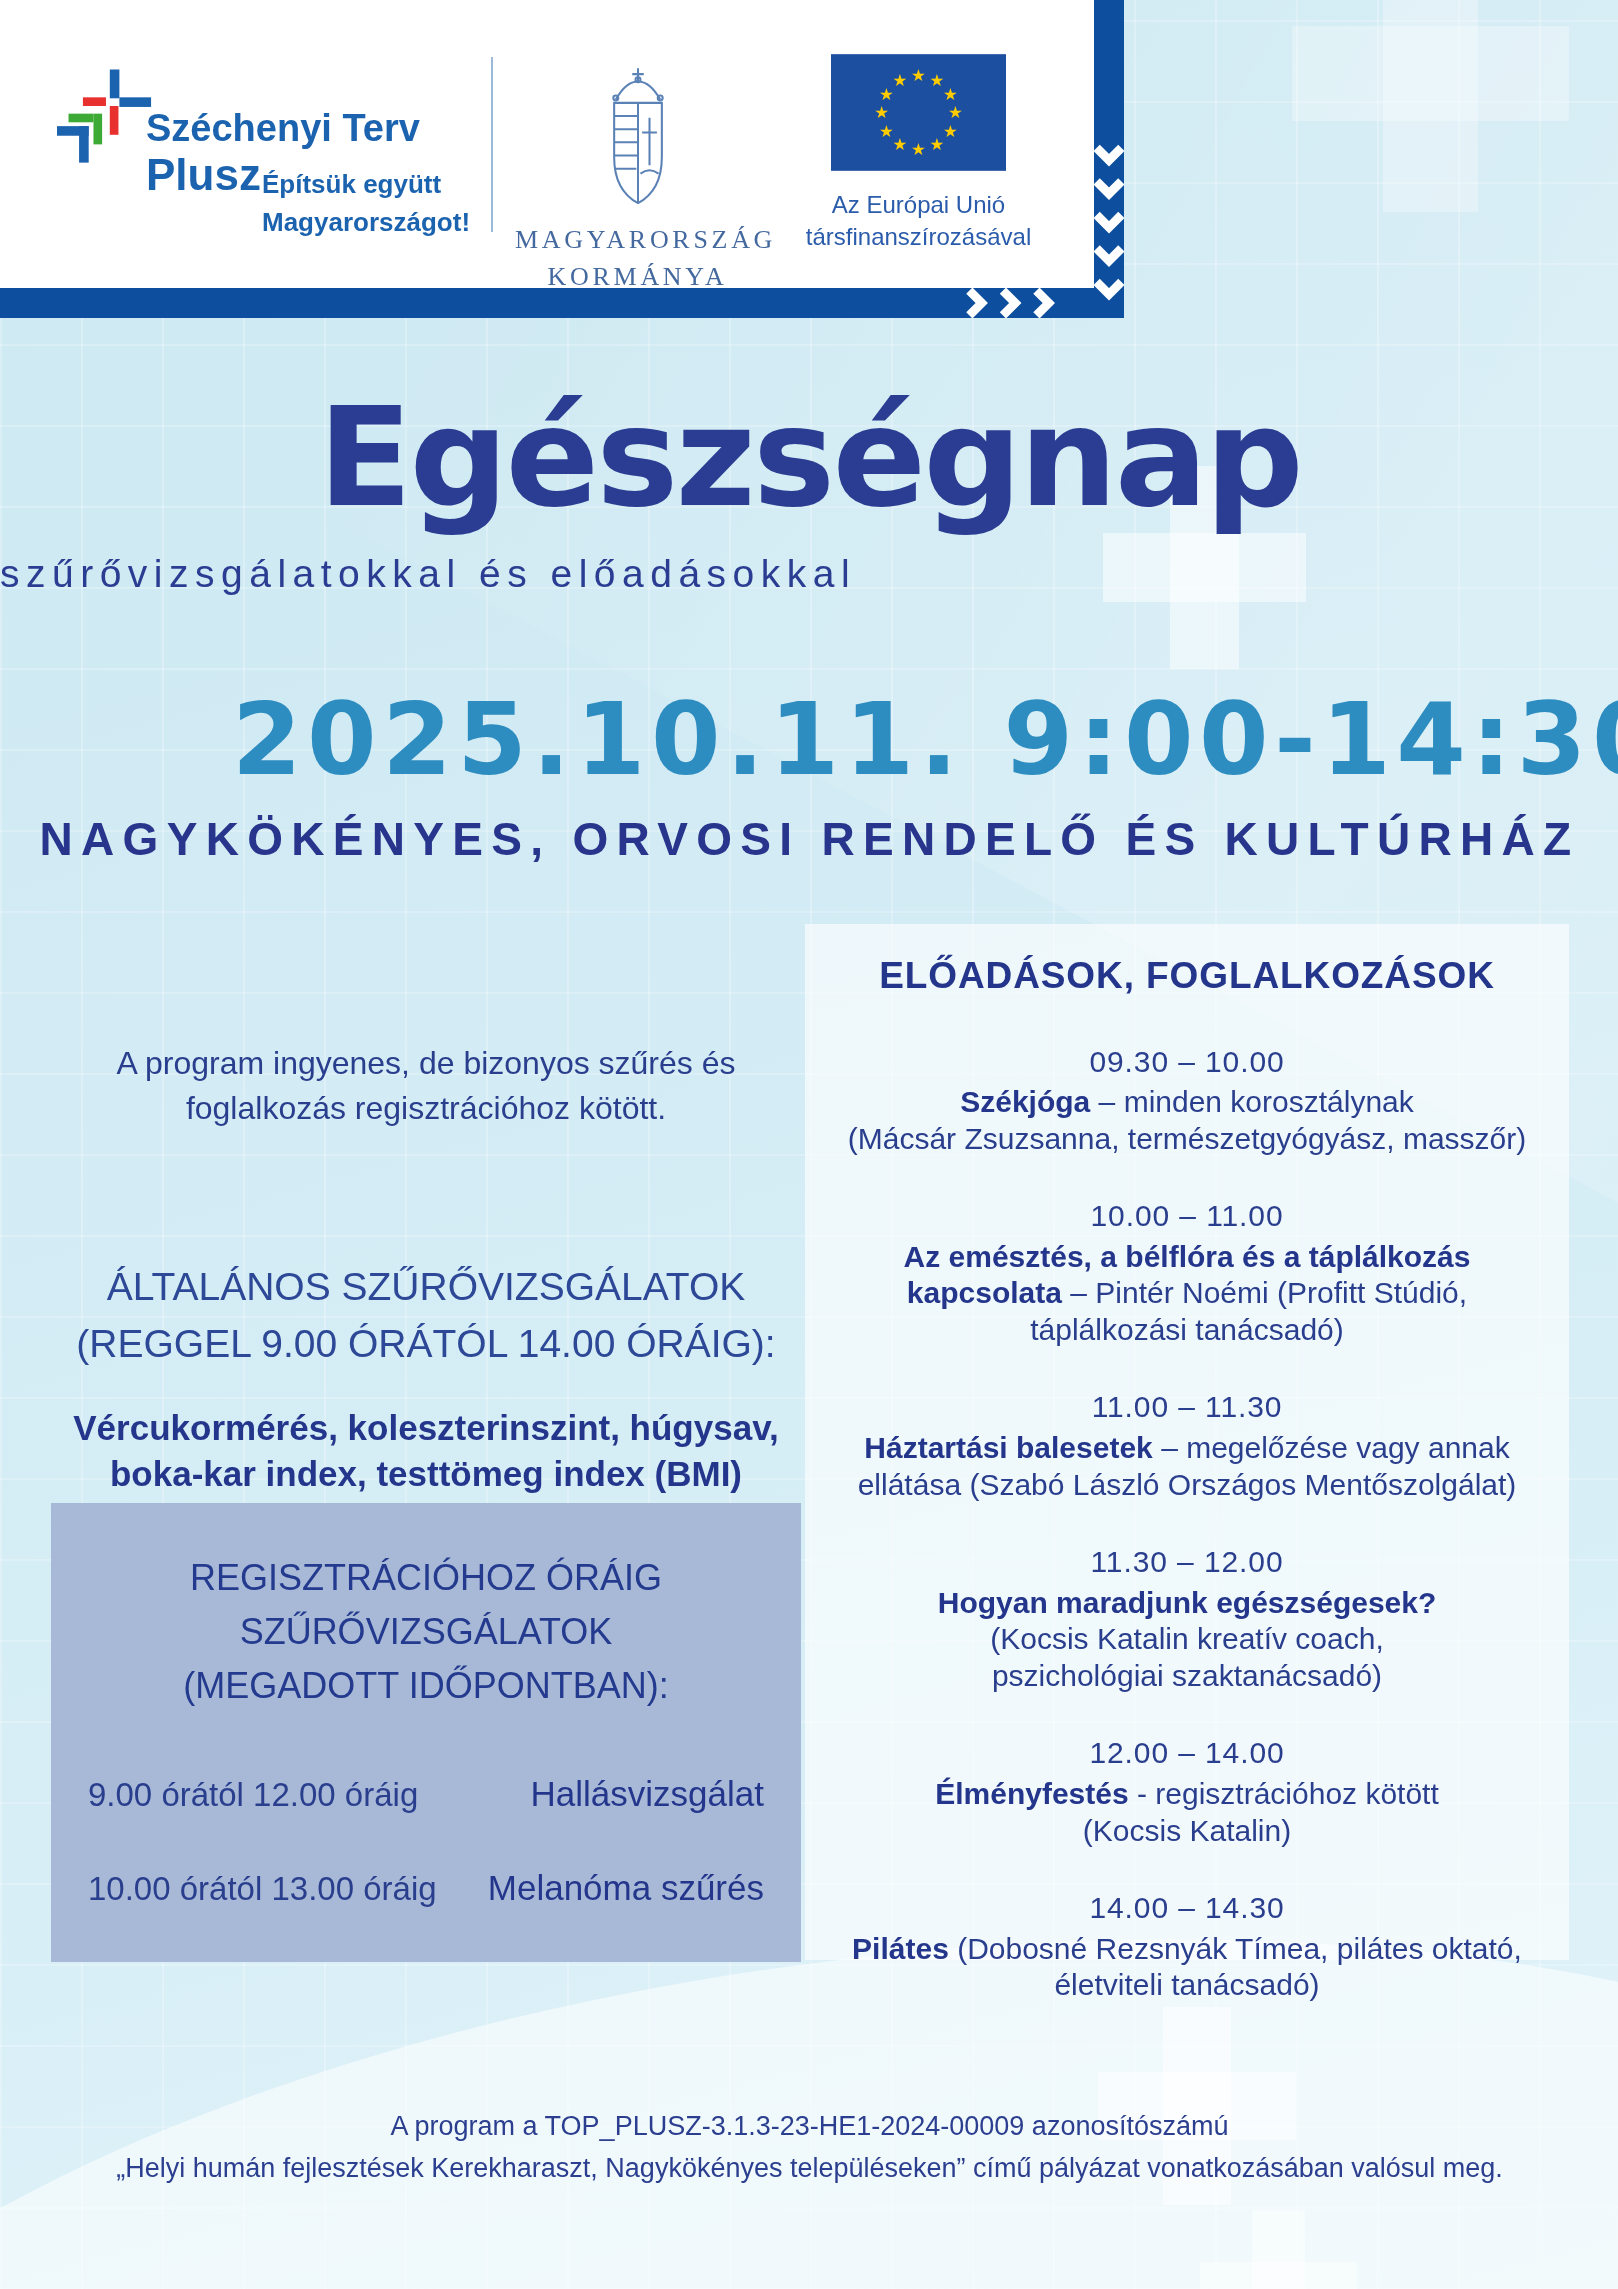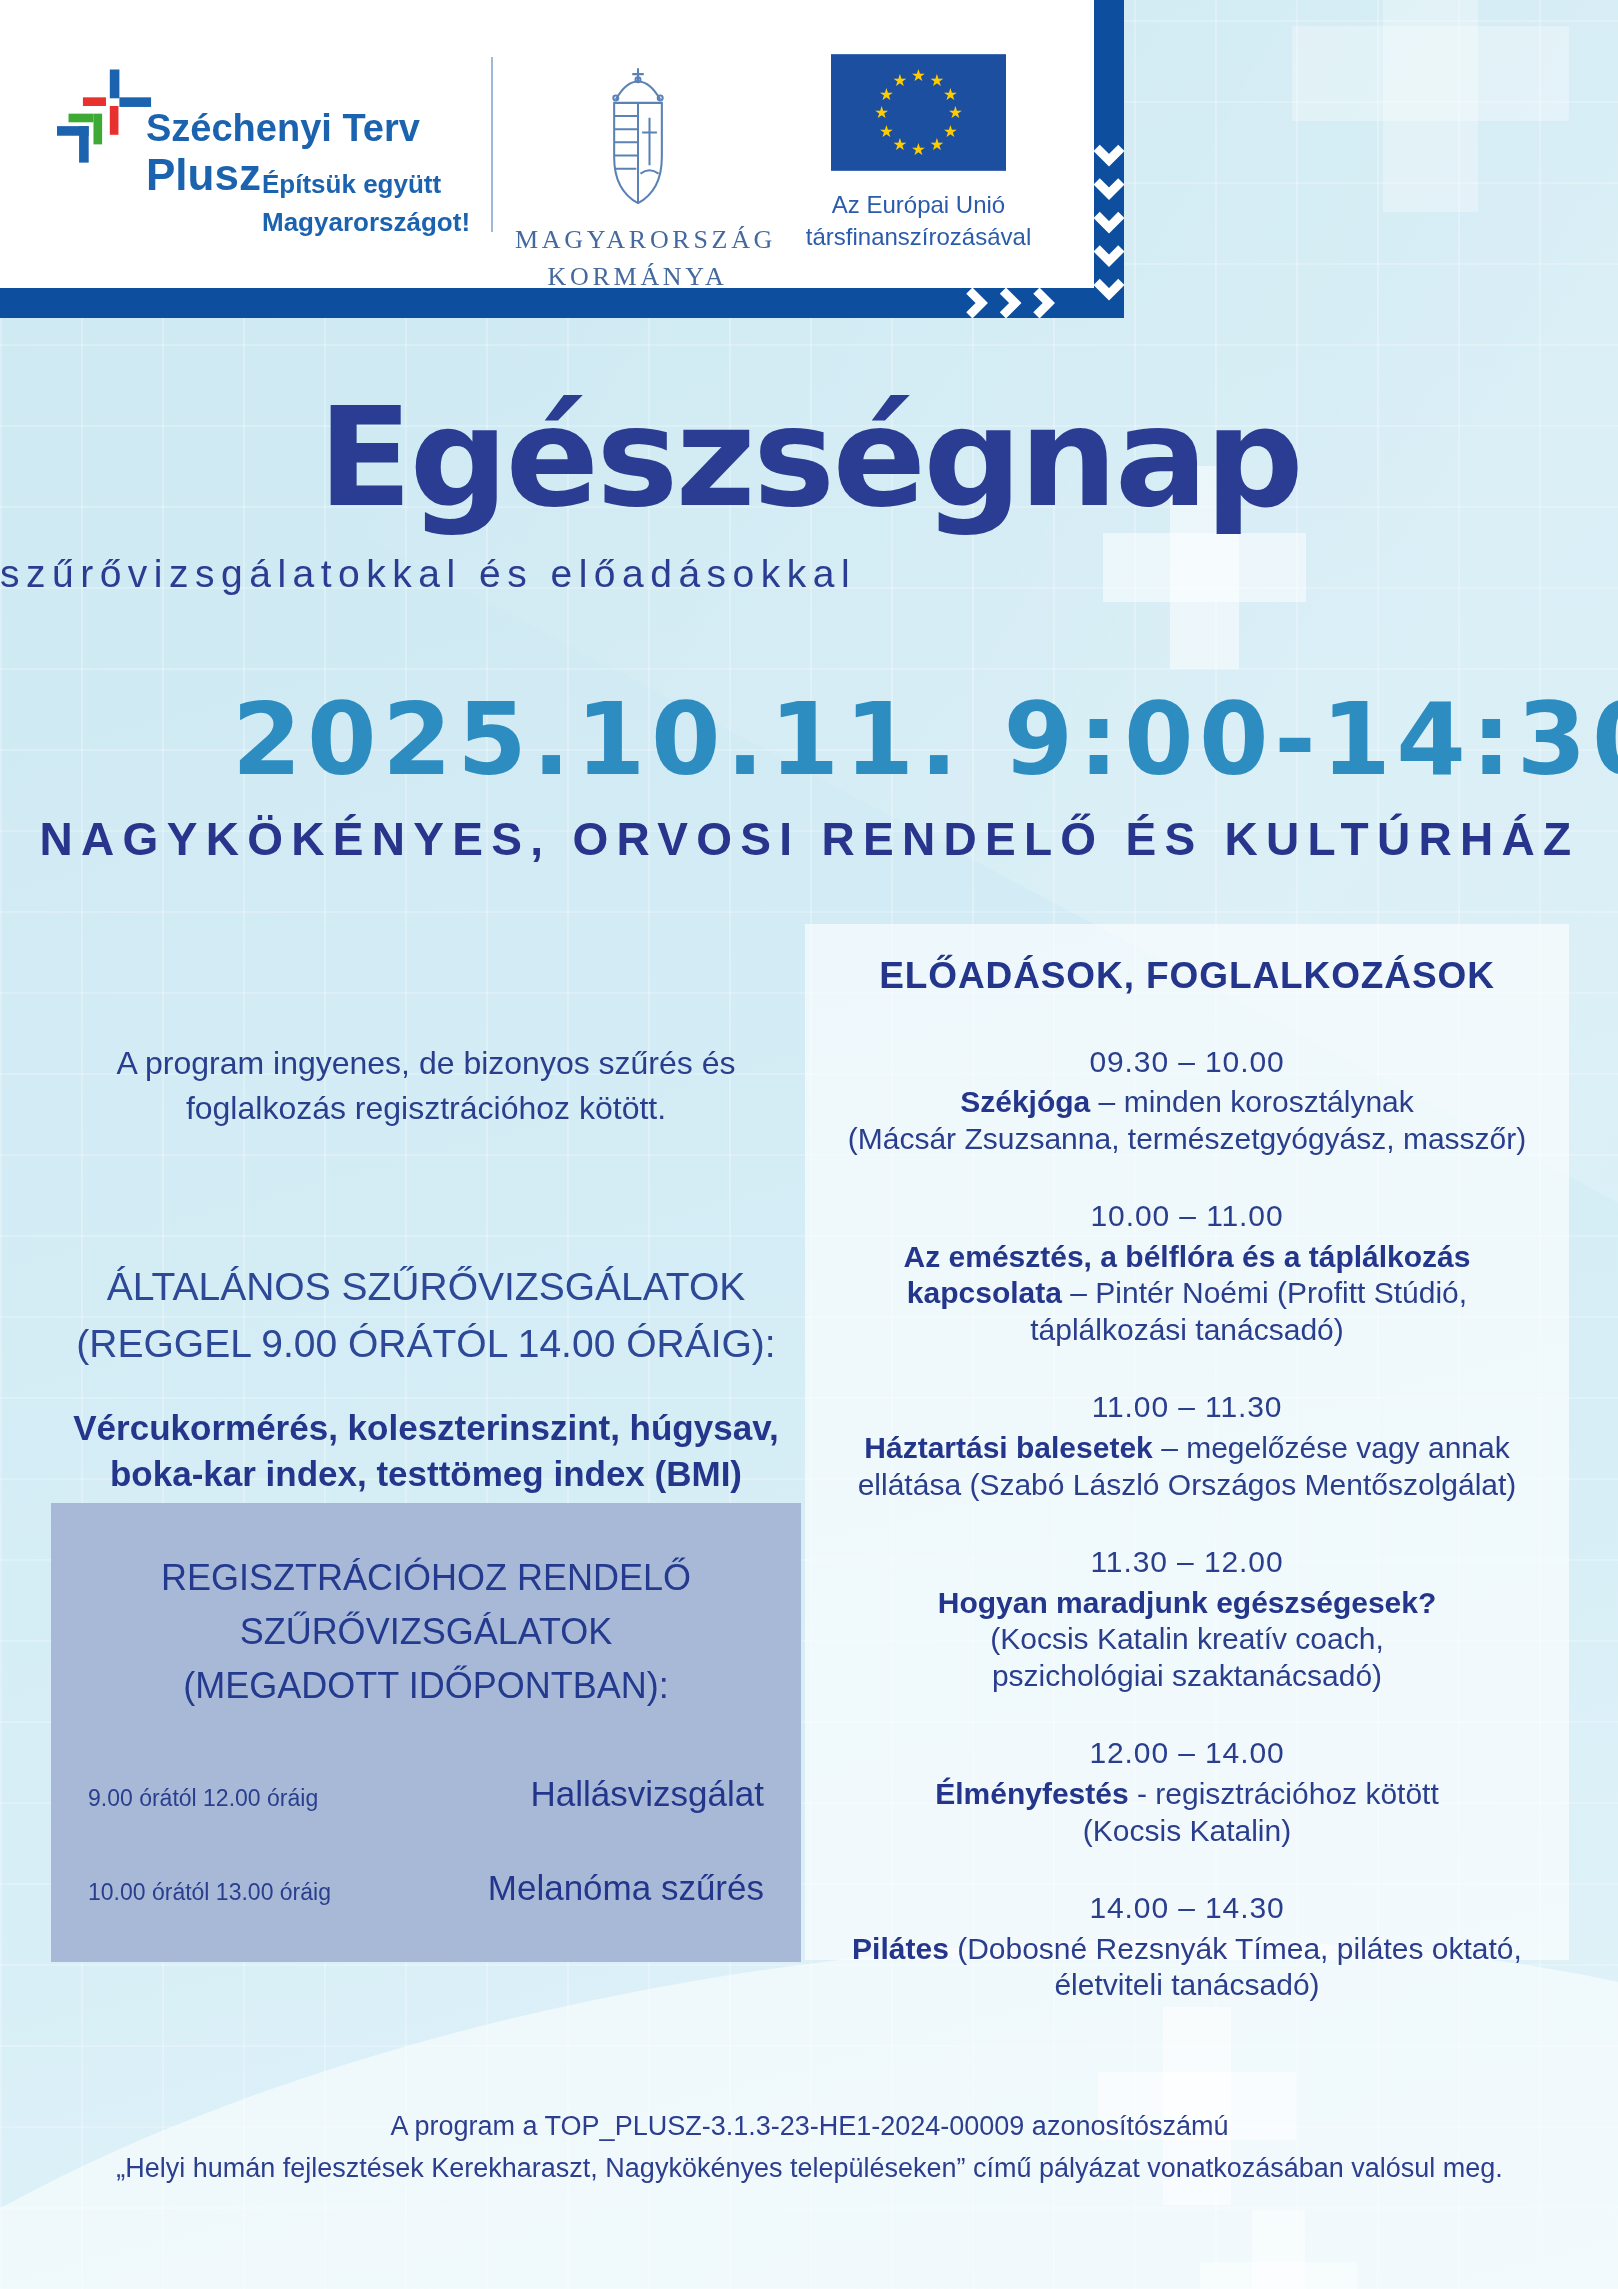--- a/index.html
+++ b/index.html
@@ -85,21 +85,21 @@
   .registration-box {
     position:absolute; left:51px; top:1503px; width:750px; height:459px;
     background:#a8b9d7; box-sizing:border-box; padding:48px 37px 0 37px;
   }
   .registration-heading {
     text-align:center; font-size:36px; font-weight:400; line-height:1.5;
     color:#233a8e; white-space:pre-line;
   }
   .registration-rows { margin-top:61px; display:flex; flex-direction:column; gap:54px; }
   .registration-row { display:flex; justify-content:space-between; align-items:baseline; }
-  .registration-time { font-size:23px; color:#2a3e8e;text-align:center; }
+  .registration-time { font-size:33px; color:#2a3e8e;text-align:center; }
   .registration-label { font-size:35px; font-weight:normal; color:#24368c; }
 
   
   .lectures-panel {
     position:absolute; left:805px; top:924px; width:764px; height:1036px;
     background:rgba(255,255,255,.62); box-sizing:border-box; padding:31px 13px 18.5px 13px;
     display:flex; flex-direction:column; gap:42px; text-align:center;
   }
   .lectures-heading { font-size:37px; font-weight:bold; color:#24368c; letter-spacing:0.9px; margin-bottom:5.5px; }
   .session { color:#2a3e8e; }
@@ -213,21 +213,21 @@
   <div class="event-location">NAGYKÖKÉNYES, ORVOSI RENDELŐ ÉS KULTÚRHÁZ</div>
 
   <div class="program-intro">A program ingyenes, de bizonyos szűrés és
 foglalkozás regisztrációhoz kötött.</div>
   <div class="general-heading">ÁLTALÁNOS SZŰRŐVIZSGÁLATOK
 (REGGEL 9.00 ÓRÁTÓL 14.00 ÓRÁIG):</div>
   <div class="general-tests">Vércukormérés, koleszterinszint, húgysav,
 boka-kar index, testtömeg index (BMI)</div>
 
   <div class="registration-box">
-    <div class="registration-heading">REGISZTRÁCIÓHOZ RENDELŐ
+    <div class="registration-heading">REGISZTRÁCIÓHOZ ÓRÁIG
 SZŰRŐVIZSGÁLATOK
 (MEGADOTT IDŐPONTBAN):</div>
     <div class="registration-rows">
 
         <div class="registration-row">
           <span class="registration-time">9.00 órától 12.00 óráig</span>
           <span class="registration-label">Hallásvizsgálat</span>
         </div>
 
         <div class="registration-row">

